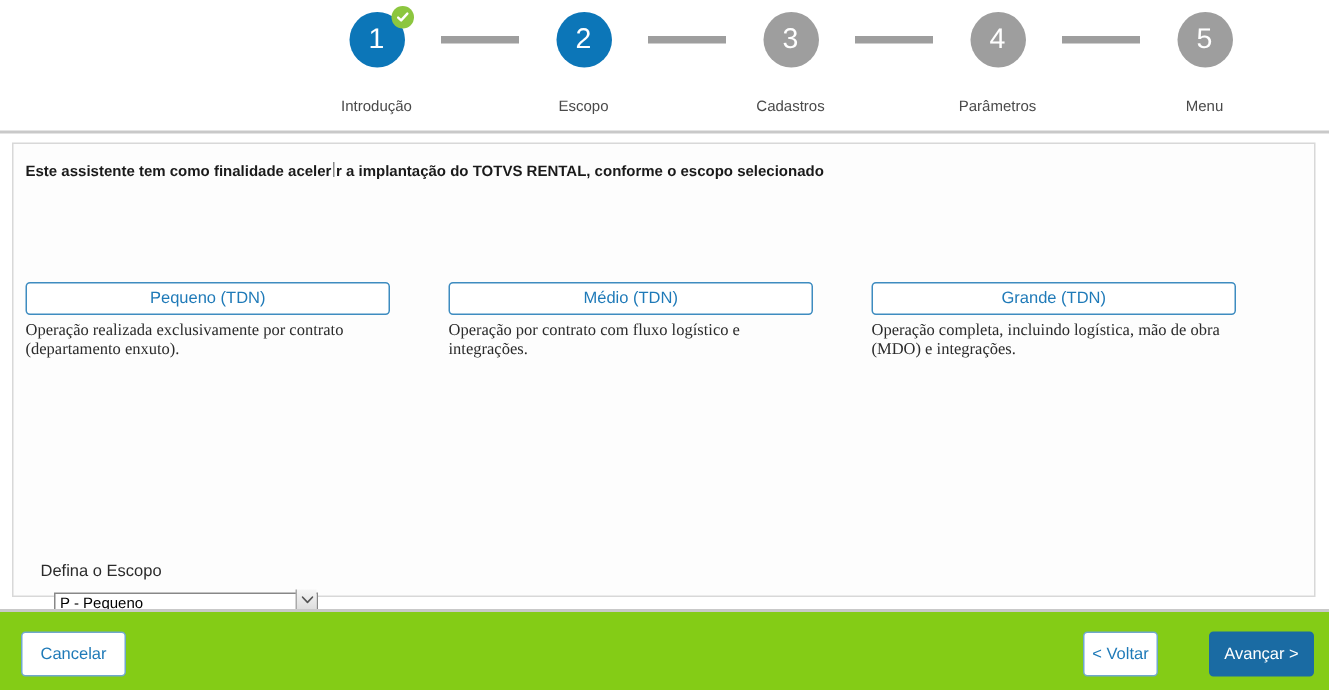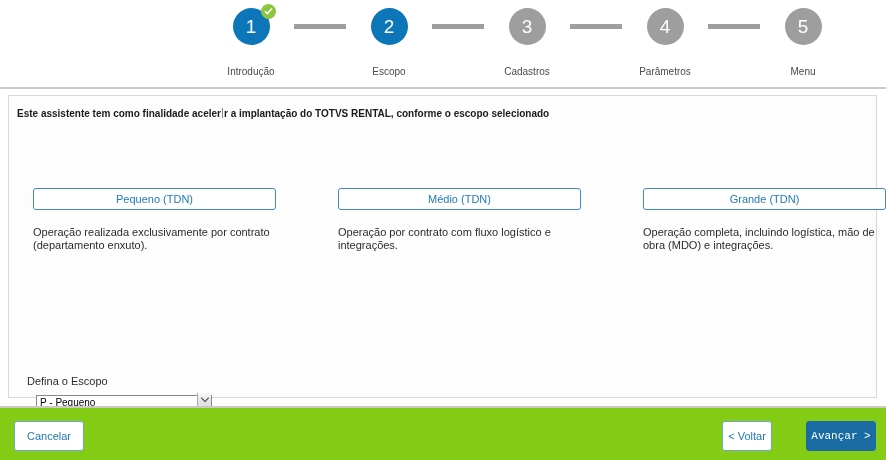--- a/index.html
+++ b/index.html
@@ -124,25 +124,24 @@
     width: 1px;
     height: 10px;
     background: #888;
     vertical-align: -1px;
     margin: 0 1px;
   }
 
   
   .options {
     position: absolute;
-    left: 24px;
+    left: 8px;
     top: 92px;
     width: 853px;
     display: flex;
-    justify-content: space-between;
   }
   .option-col {
     width: 243px;
     margin-right: 39px;
   }
   .option-col:last-child { margin-right: 0; }
 
   .option-btn {
     display: block;
     width: 100%;
@@ -153,25 +152,25 @@
     border-radius: 3px;
     background: #ffffff;
     color: #1f7ab8;
     font-size: 11px;
     font-family: "Liberation Sans", sans-serif;
     cursor: pointer;
     box-sizing: border-box;
     padding: 0;
   }
   .option-desc {
-    margin-top: 16px;
+    margin-top: 4px;
     font-size: 11px;
     line-height: 13px;
     color: #2b2b2b;
-    font-family: Liberation Sans, sans-serif;
+    font-family: Liberation Serif, serif;
   }
 
   
   .scope-label {
     position: absolute;
     left: 18px;
     top: 279px;
     font-size: 11px;
     color: #2b2b2b;
     font-family: "Liberation Sans", sans-serif;
@@ -281,21 +280,21 @@
     position: absolute;
     left: 806px;
     top: 13px;
     width: 70px;
     height: 30px;
     background: #1A6BA3;
     border: 1px solid #1A6BA3;
     border-radius: 3px;
     color: #ffffff;
     font-size: 11px;
-    font-family: Liberation Mono, monospace;
+    font-family: Liberation Sans, sans-serif;
     cursor: pointer;
     padding: 0;
   }
 </style>
 </head>
 <body>
 
 <div class="stepper-area">
   <div class="stepper">
 

